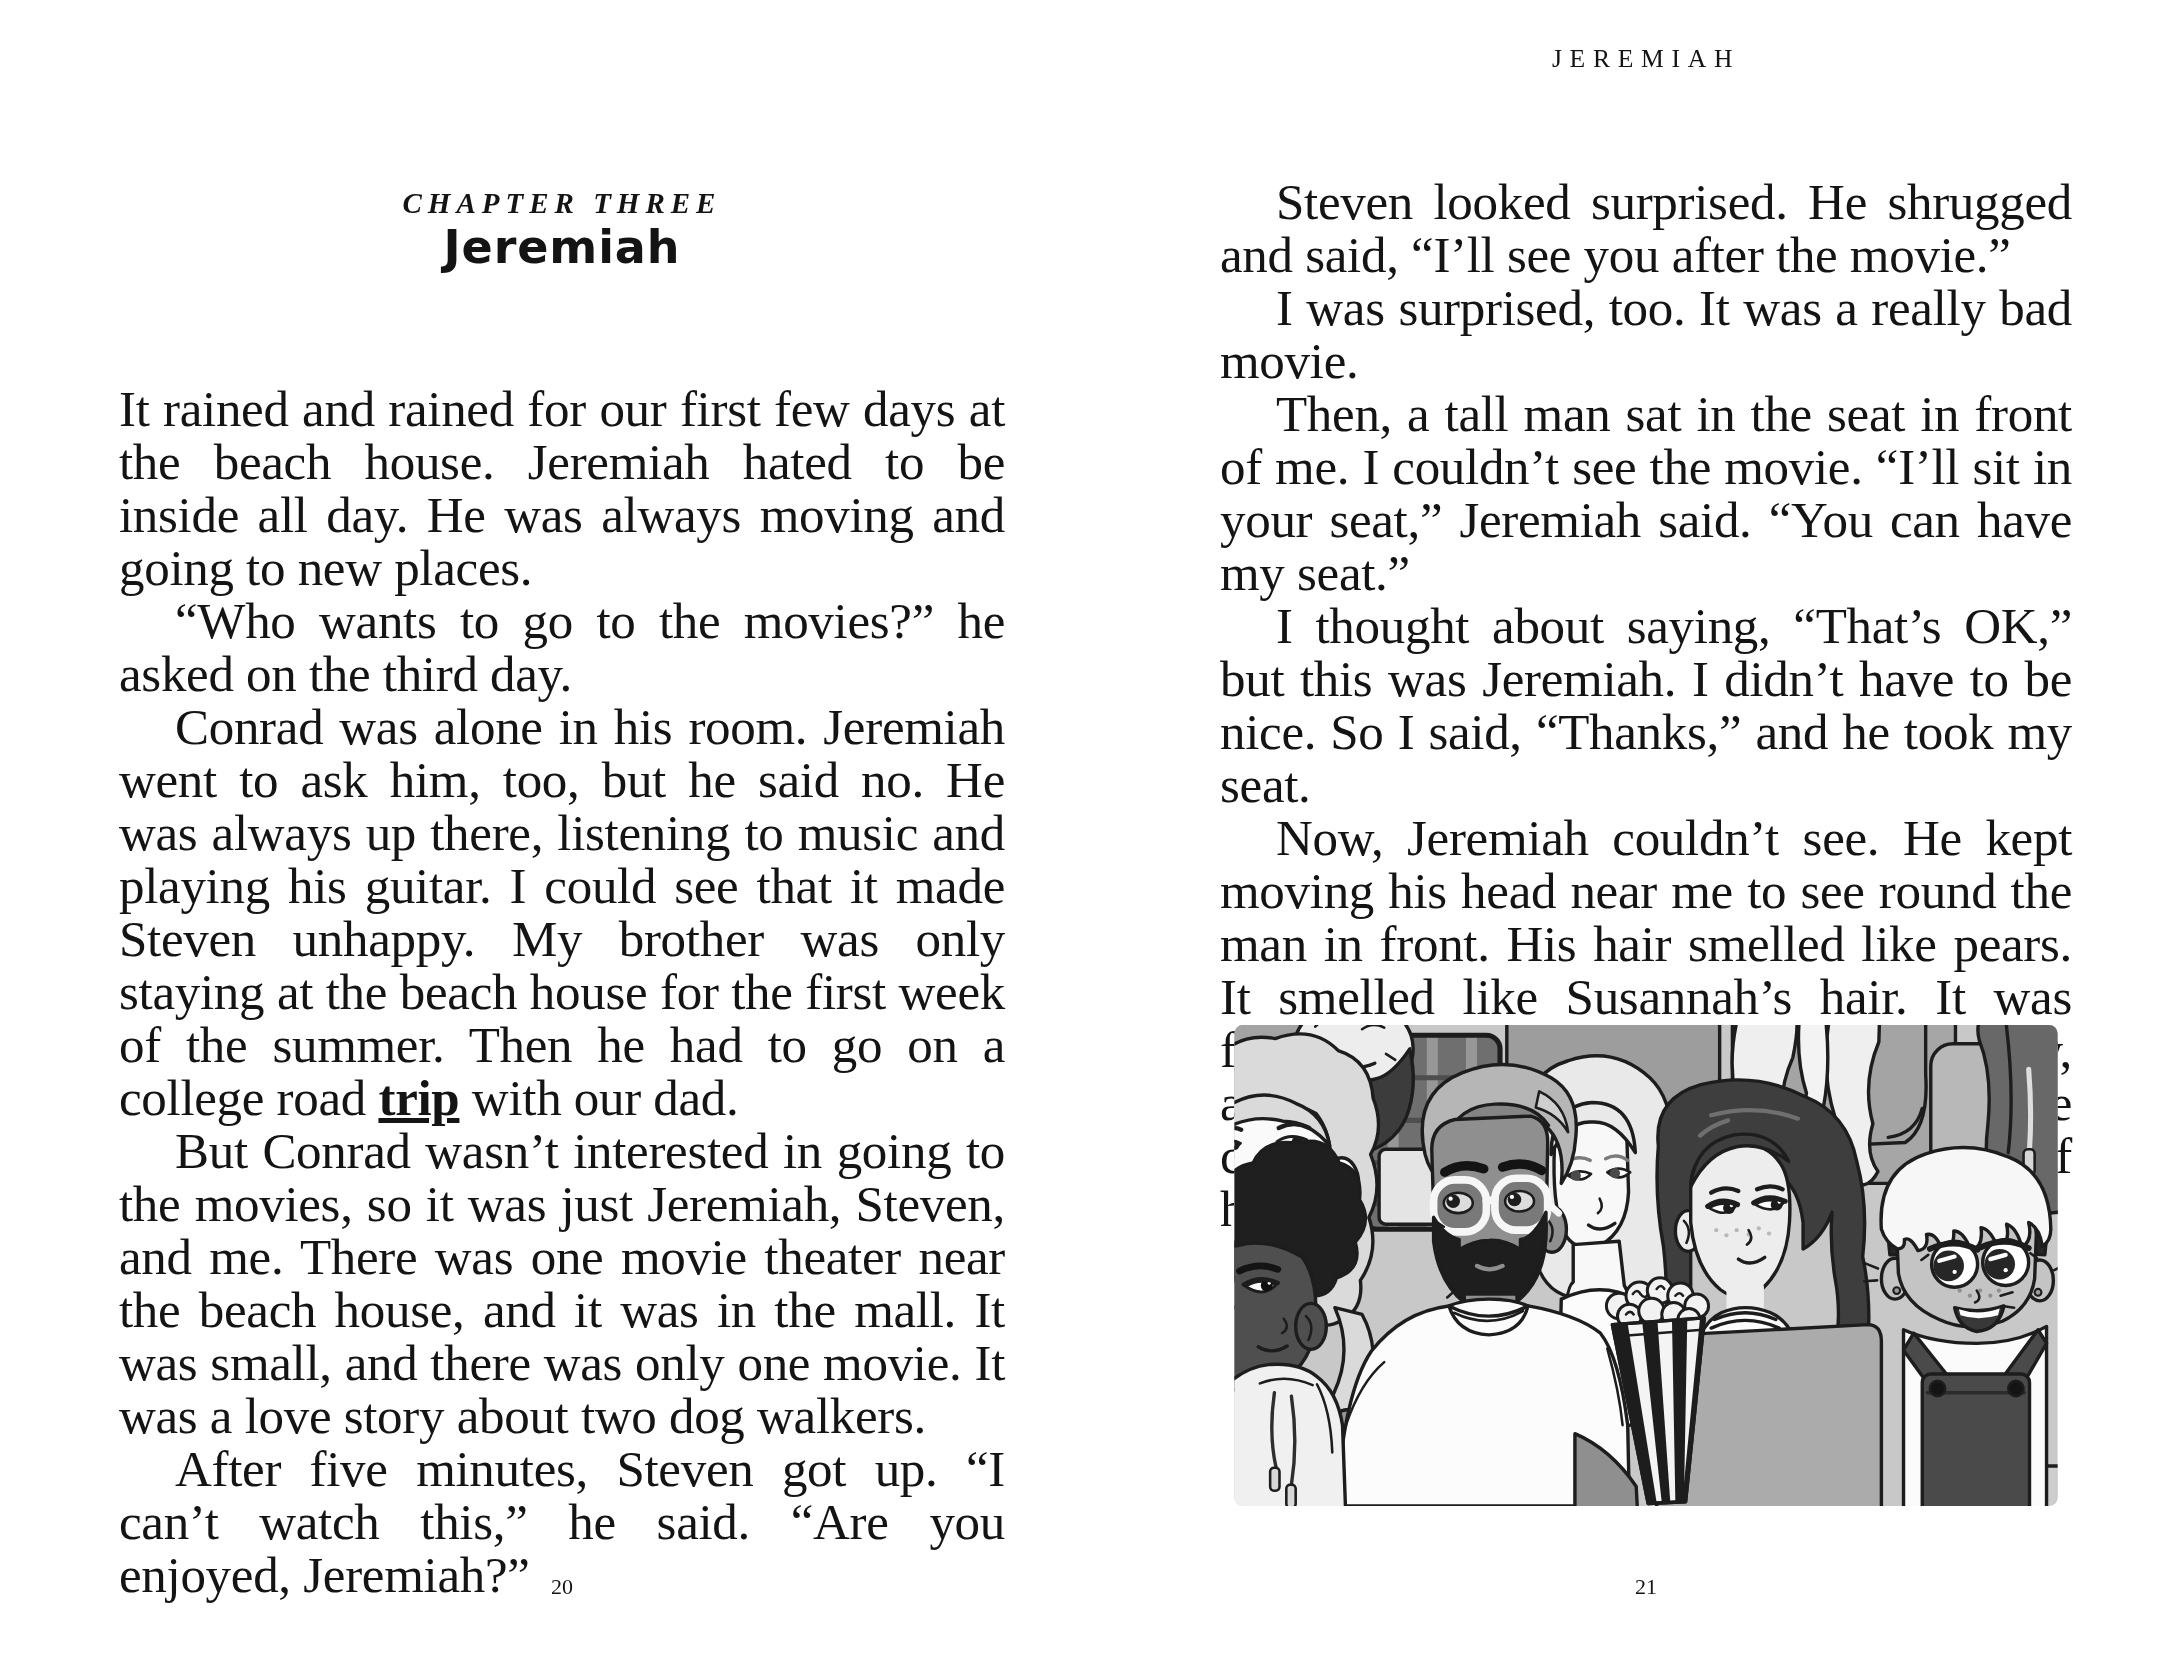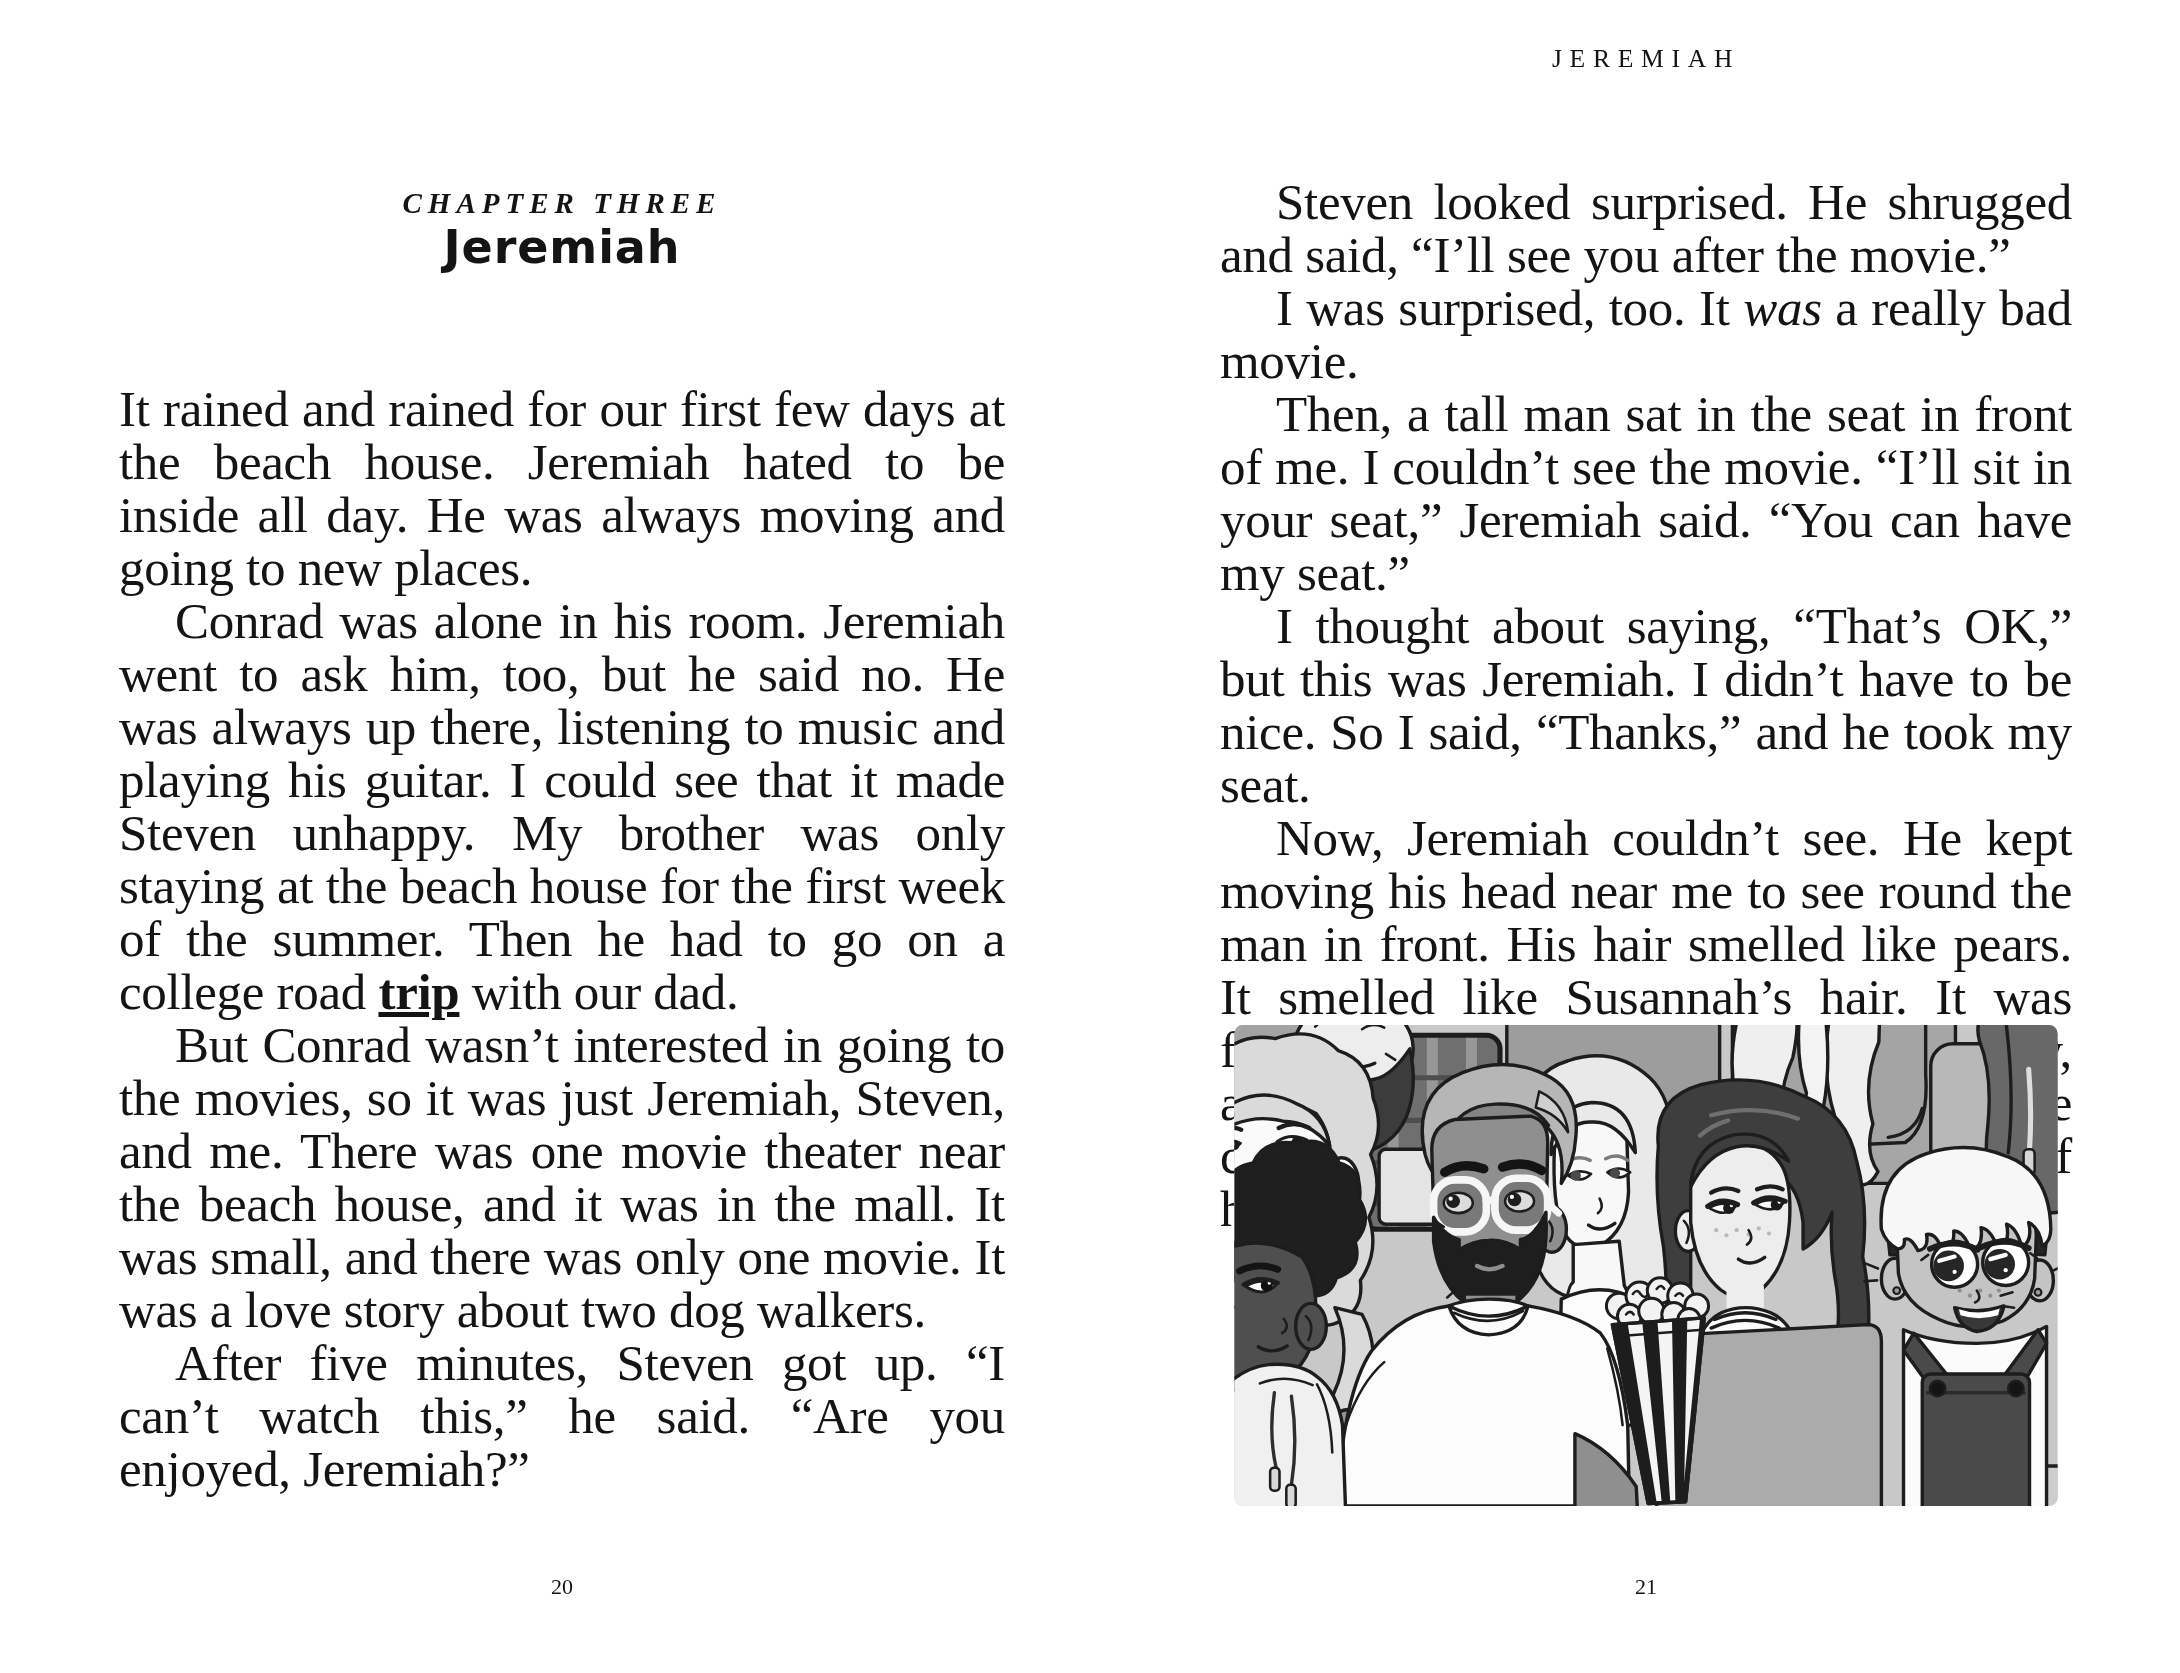--- a/index.html
+++ b/index.html
@@ -43,21 +43,21 @@
   .page-right .body-text { top:176px; }
   .body-text p {
     margin:0;
     font-size:51px;
     line-height:53px;
     text-align:justify;
     letter-spacing:-0.3px;
   }
   .body-text p.indent { text-indent:56px; }
   .seg-bold { font-weight:bold;text-decoration:underline; }
-  .seg-italic { font-style:italic; }
+  .seg-italic { }
 
   .page-number {
     position:absolute; top:1574px; left:0; width:100%;
     text-align:center;
     font-size:22px;
   }
   figure.illustration {
     position:absolute; top:1025px; left:13.6px;
     width:824px; height:481px; margin:0;
   }
@@ -66,20 +66,21 @@
 </head>
 <body>
 
 <div>
 
   <section class="page page-left">
     <div class="chapter-label">CHAPTER THREE</div>
     <h1 class="chapter-title">Jeremiah</h1>
     <div class="body-text">
         <p class=""><span>It rained and rained for our first few days at the beach house. Jeremiah hated to be inside all day. He was always moving and going to new places.</span></p>
+        <p class="indent"><span>“Who wants to go to the movies?” he asked on the third day.</span></p>
         <p class="indent"><span>Conrad was alone in his room. Jeremiah went to ask him, too, but he said no. He was always up there, listening to music and playing his guitar. I could see that it made Steven unhappy. My brother was only staying at the beach house for the first week of the summer. Then he had to go on a college road </span><span class="seg-bold">trip</span><span> with our dad.</span></p>
         <p class="indent"><span>But Conrad wasn’t interested in going to the movies, so it was just Jeremiah, Steven, and me. There was one movie theater near the beach house, and it was in the mall. It was small, and there was only one movie. It was a love story about two dog walkers.</span></p>
         <p class="indent"><span>After five minutes, Steven got up. “I can’t watch this,” he said. “Are you enjoyed, Jeremiah?”</span></p>
       </div>
     <div class="page-number">20</div>
   </section>
 
   <section class="page page-right">
     <div class="running-header">JEREMIAH</div>
     <div class="body-text">

